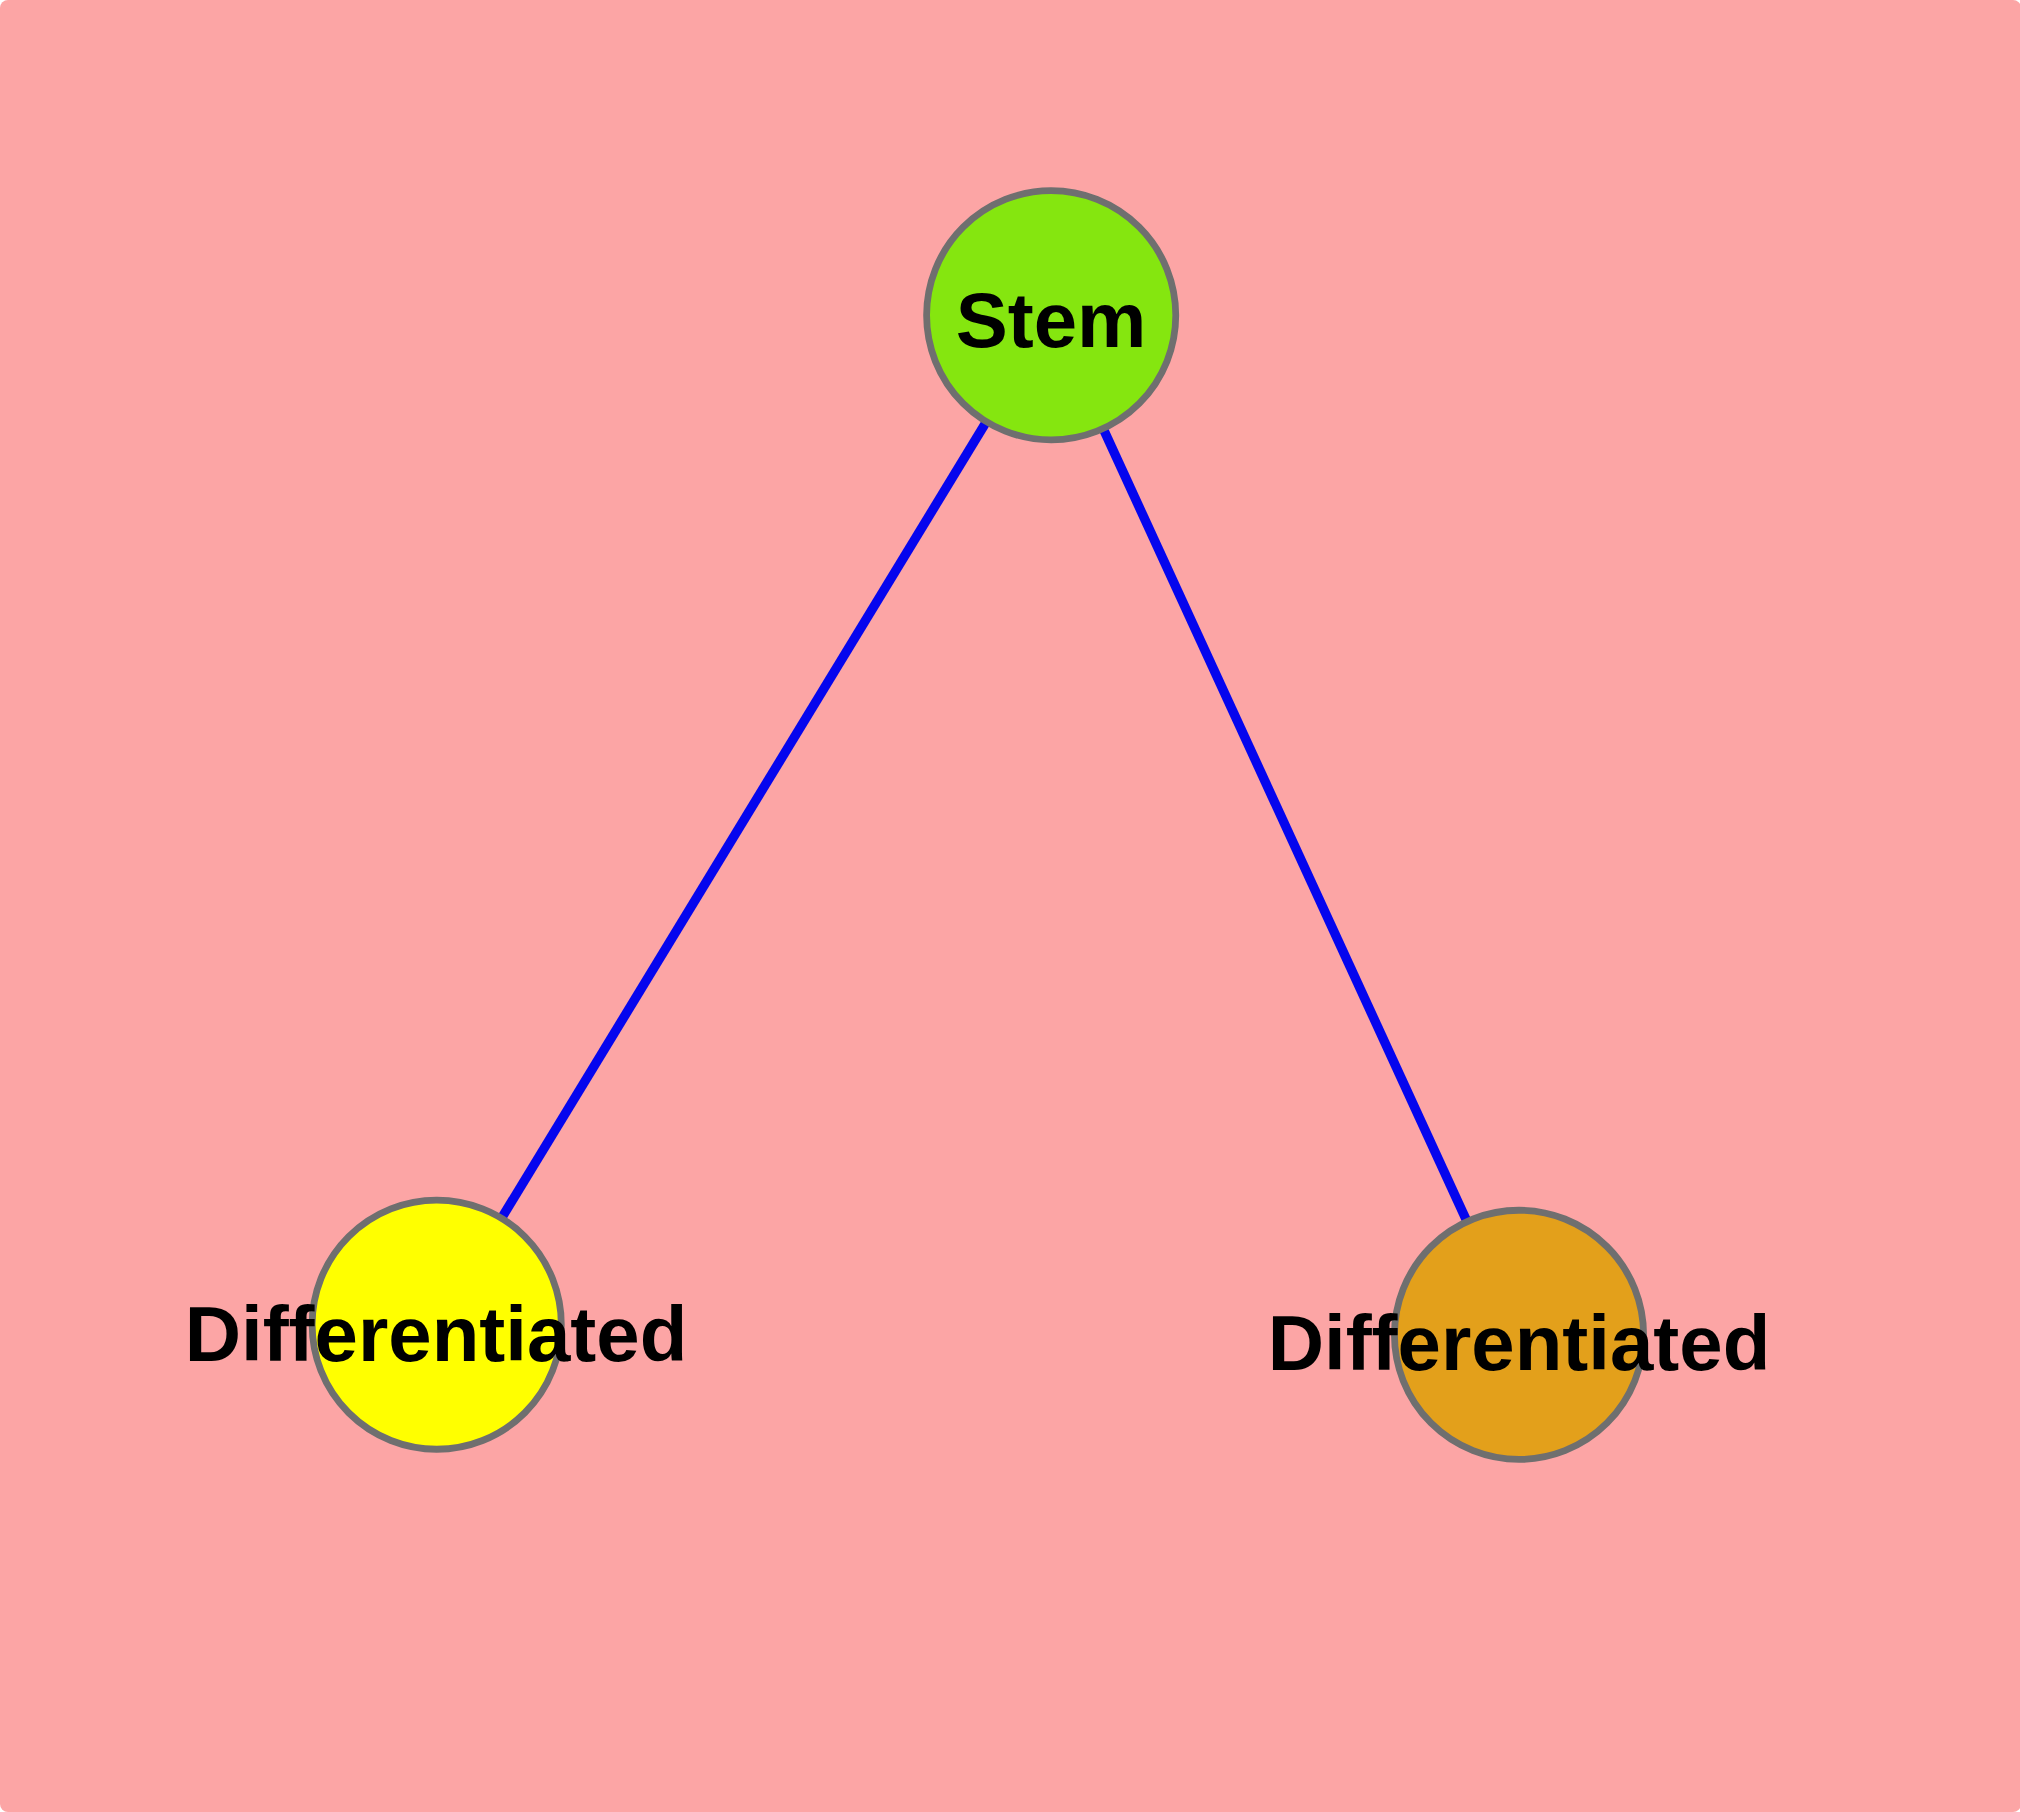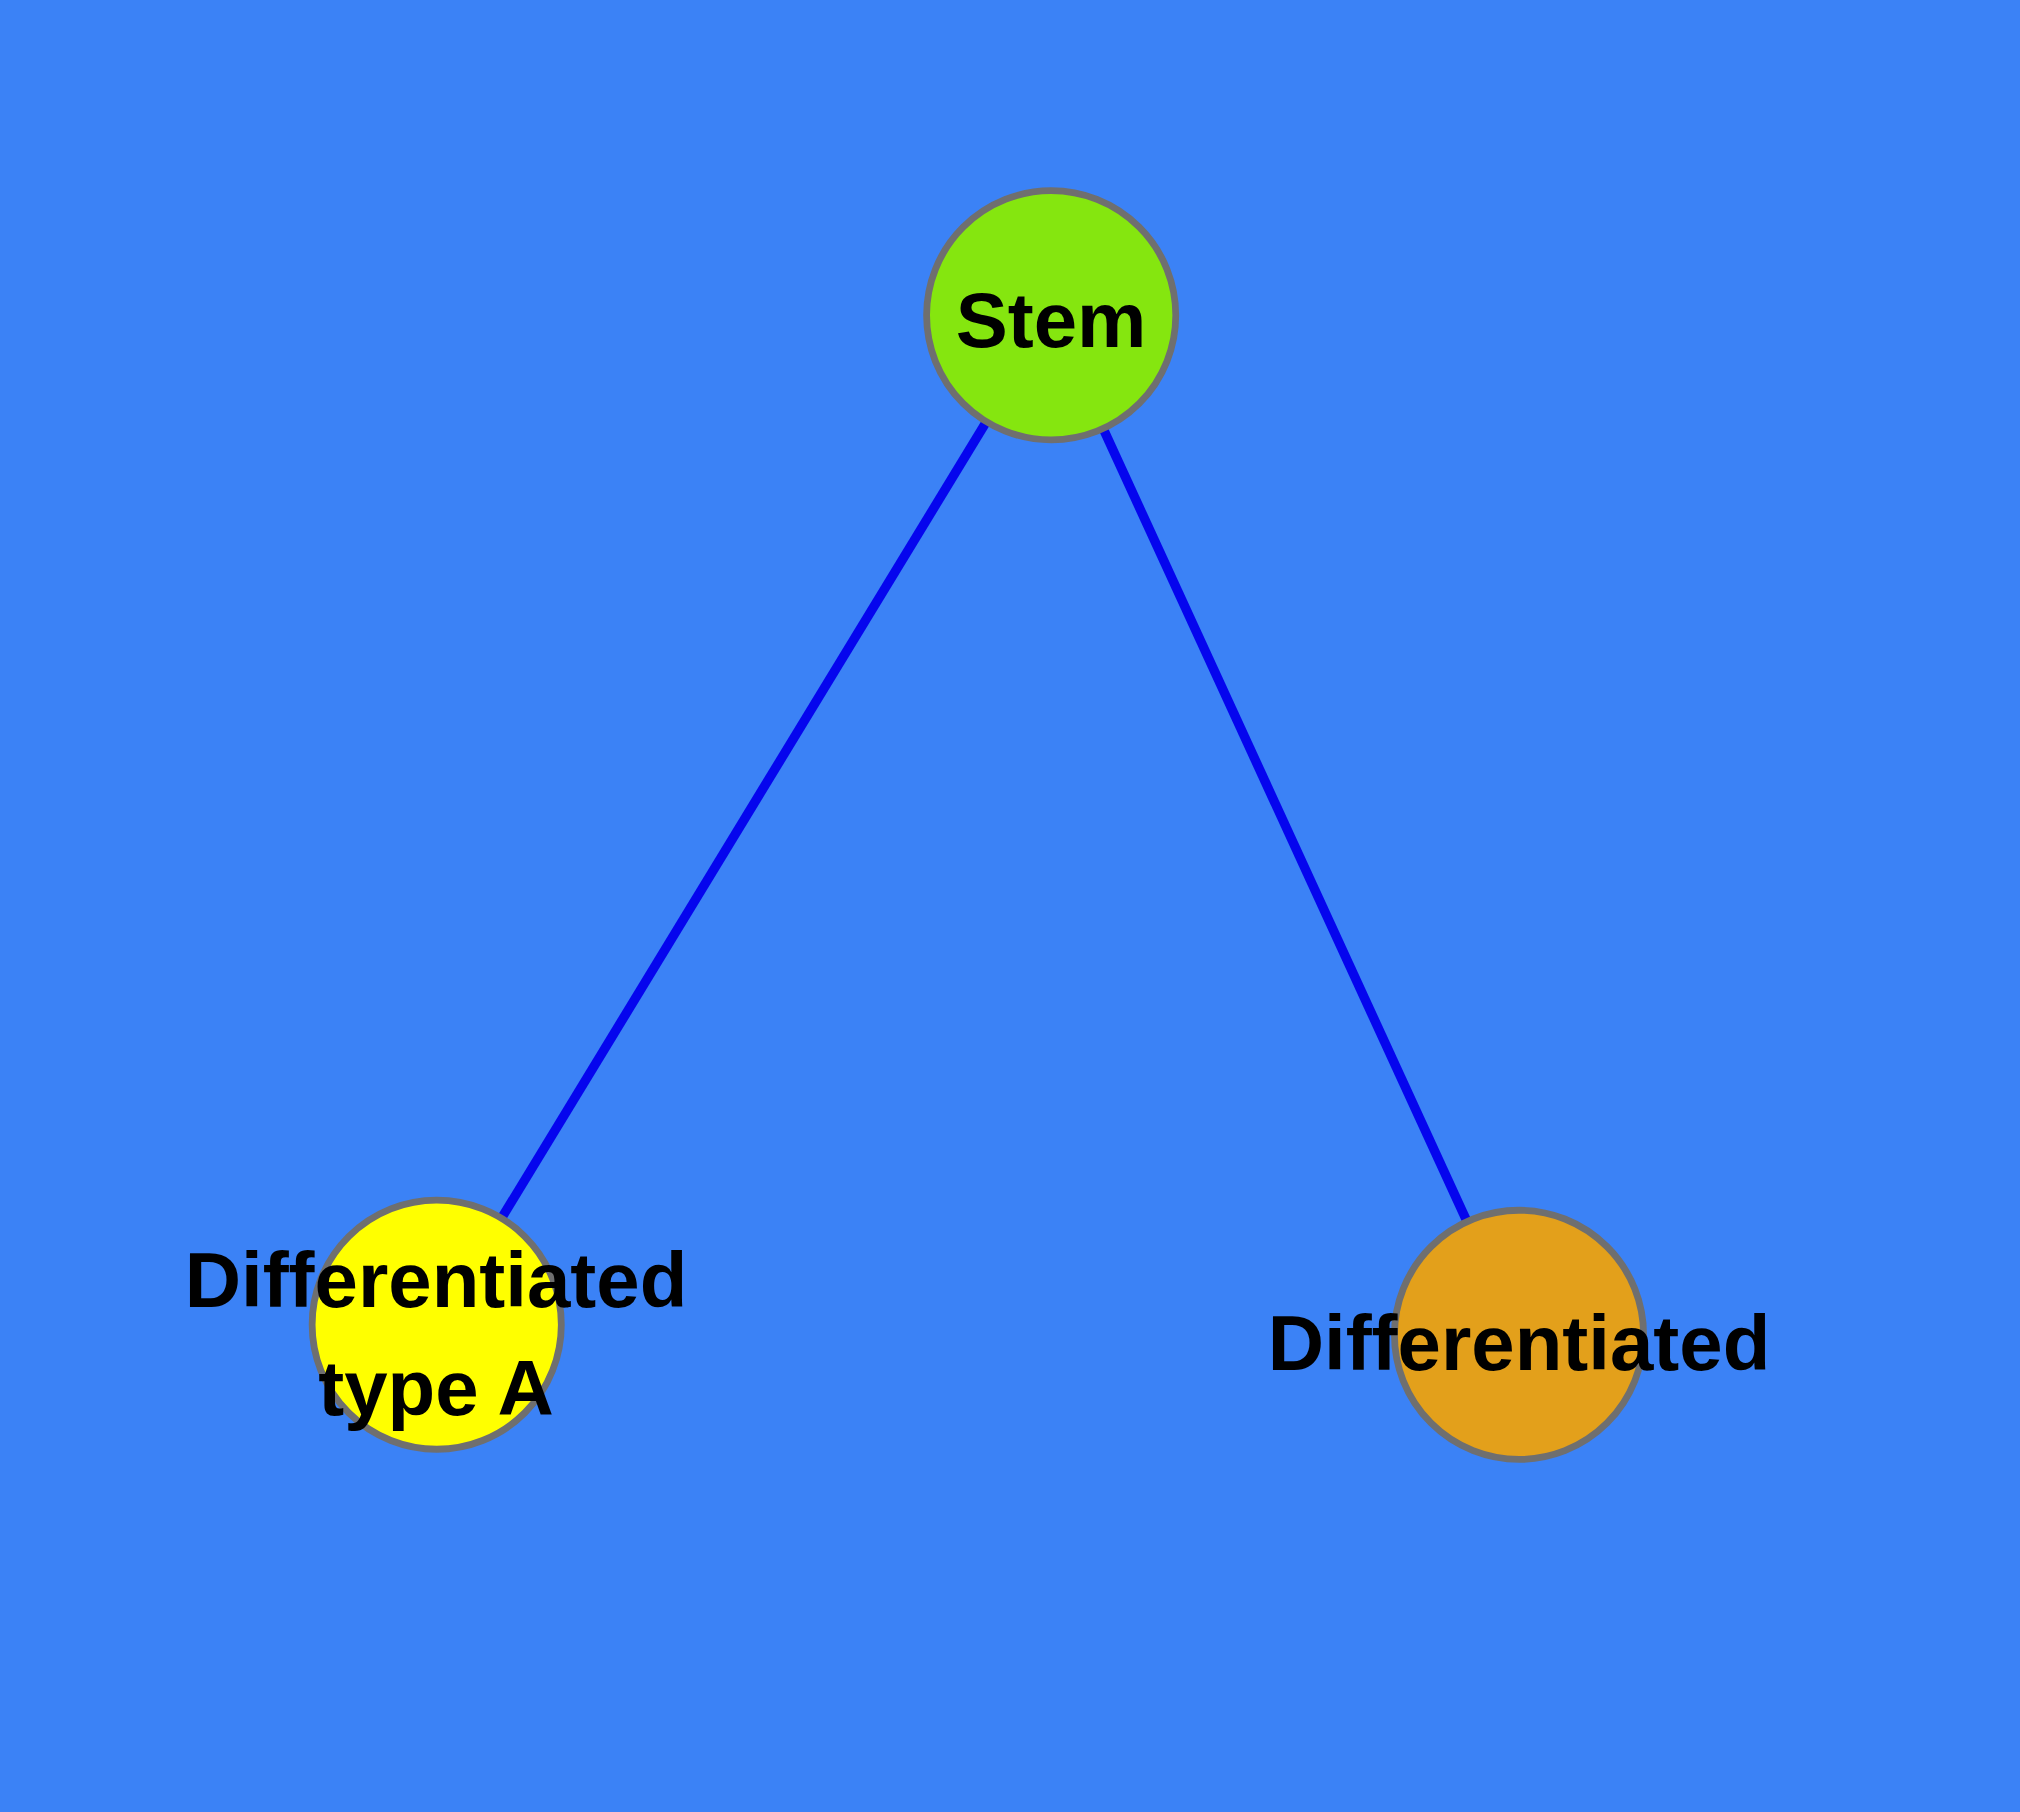--- a/index.html
+++ b/index.html
@@ -38,39 +38,38 @@
     white-space: nowrap;
     letter-spacing: 0;
   }
   .node-label .label-line {
     display: block;
   }
 </style>
 </head>
 <body>
 
-<div class="canvas" style="background-color: #3b82f6;">
+<div class="canvas" style="background-color: #fca5a5; border-radius: 8px;">
 
   <svg class="graph-svg" viewBox="0 0 2384 2138" preserveAspectRatio="xMidYMid meet" xmlns="http://www.w3.org/2000/svg">
 
     <line class="edge" x1="1240" y1="372" x2="515" y2="1563" style="stroke: rgb(5, 5, 238);"></line>
     <line class="edge" x1="1240" y1="372" x2="1792" y2="1575" style="stroke: rgb(5, 5, 238);"></line>
 
     <circle class="node-circle" cx="1240" cy="372" r="147" fill="#85E60F" style="stroke: rgb(111, 111, 111);"></circle>
     <circle class="node-circle" cx="515" cy="1563" r="147" fill="#FFFF00" style="stroke: rgb(111, 111, 111);"></circle>
     <circle class="node-circle" cx="1792" cy="1575" r="147" fill="#E3A01B" style="stroke: rgb(111, 111, 111);"></circle>
   </svg>
 
   <div class="node-label" style="left: 1051px; top: 320px; color: rgb(0, 0, 0);">
     <span class="label-line">Stem</span>
   </div>
 
   <div class="node-label" style="left: 436px; top: 1334px; color: rgb(0, 0, 0);">
     <span class="label-line">Differentiated</span>
-    <span class="label-line">type A</span>
   </div>
 
   <div class="node-label" style="left: 1519px; top: 1343px; color: rgb(0, 0, 0);">
     <span class="label-line">Differentiated</span>
   </div>
 
 </div>
 
 
 </body></html>

